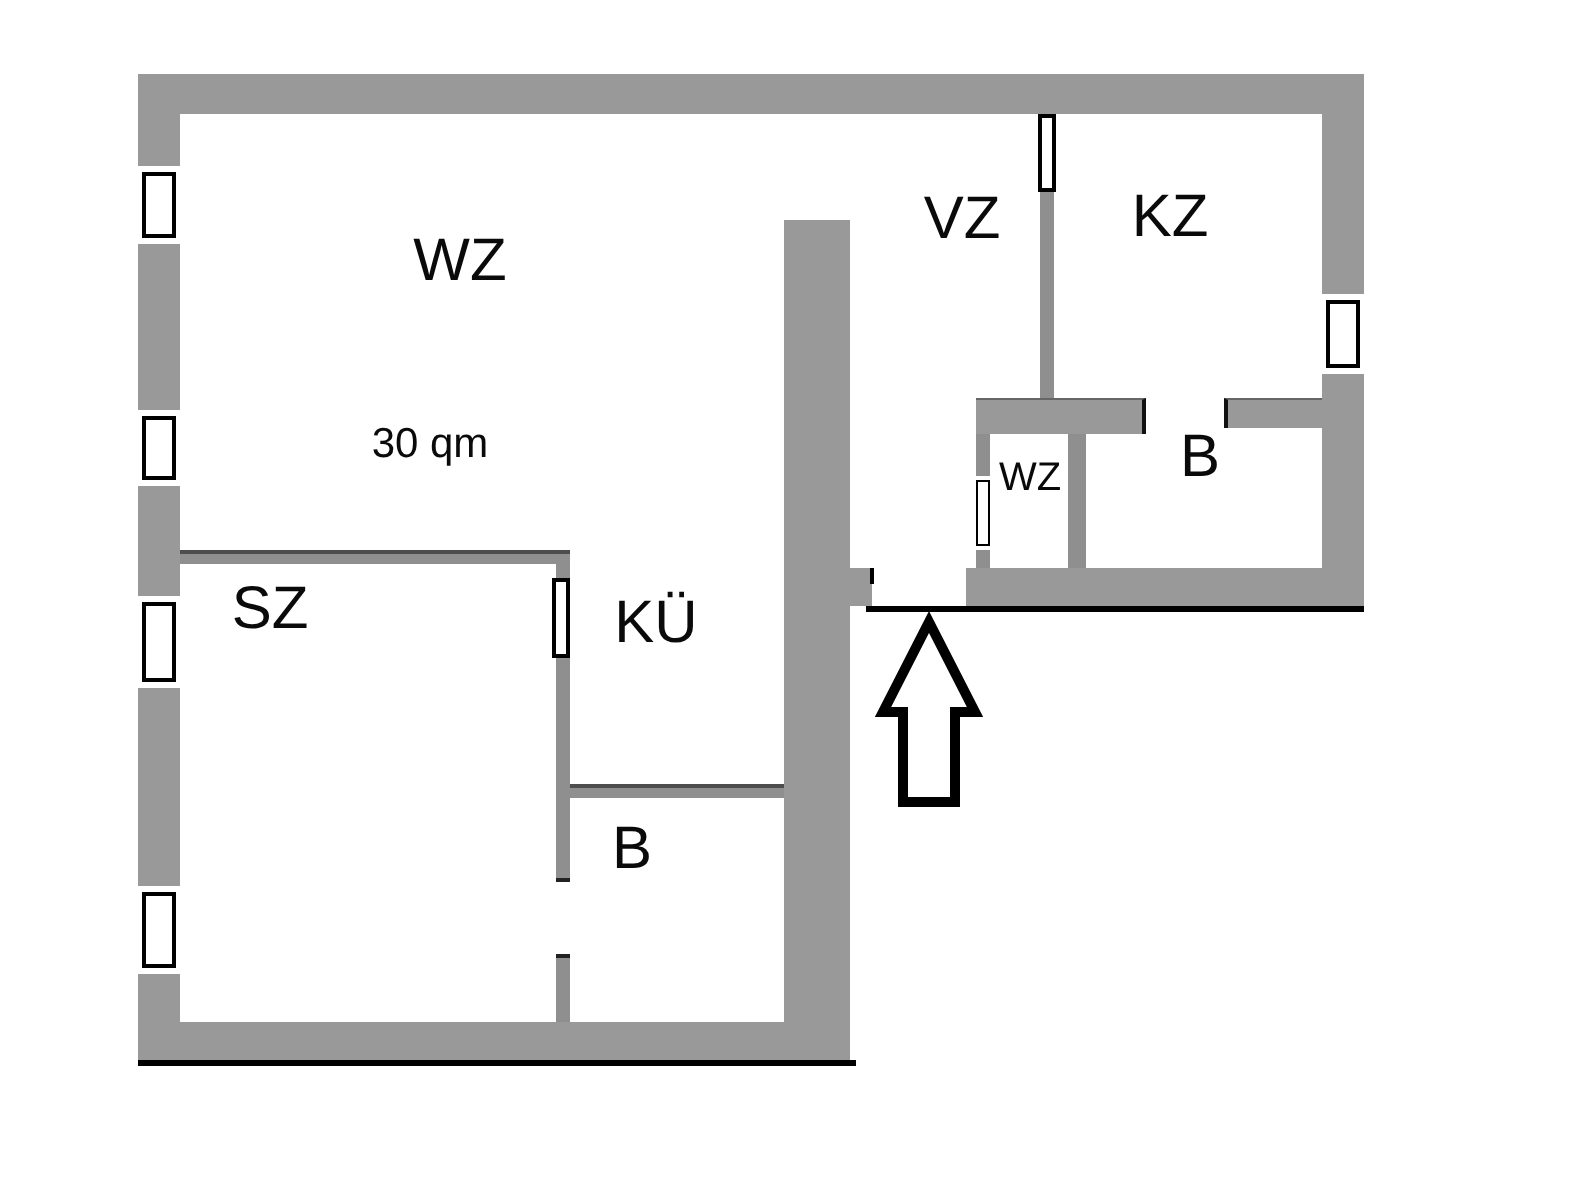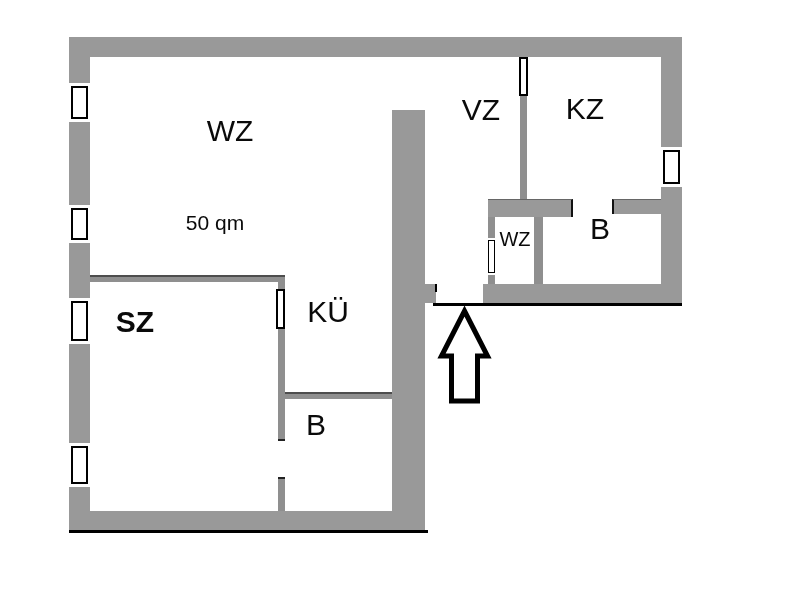--- a/index.html
+++ b/index.html
@@ -84,22 +84,22 @@
       <div class="pane"></div>
     </div>
   <div class="window" style="left:661px;top:147px;width:21px;height:40px;">
       <div class="pane"></div>
     </div>
   <div class="window slim" style="left:488px;top:238px;width:7px;height:37px;">
       <div class="pane"></div>
     </div>
 
   <div class="room-label" style="left:230px;top:131px;">WZ</div>
-  <div class="room-label area" style="left:215px;top:222px;">50 qm</div>
-  <div class="room-label" style="left:135px;top:322px;font-weight:bold;">SZ</div>
+  <div class="room-label area" style="left:215px;top:222px;">30 qm</div>
+  <div class="room-label" style="left:135px;top:305px;">SZ</div>
   <div class="room-label" style="left:328px;top:312px;">KÜ</div>
   <div class="room-label" style="left:316px;top:425px;">B</div>
   <div class="room-label" style="left:481px;top:110px;">VZ</div>
   <div class="room-label" style="left:585px;top:109px;">KZ</div>
   <div class="room-label small" style="left:515px;top:239px;">WZ</div>
   <div class="room-label" style="left:600px;top:229px;">B</div>
 
   <svg class="arrow-svg" style="left:428px;top:304px;" width="72" height="104" viewBox="0 0 72 104">
     <polygon points="36.5,7 59.5,52 49.5,52 49.5,97 23.5,97 23.5,52 13.5,52" fill="#ffffff" stroke="#000000" stroke-width="5" stroke-linejoin="miter"></polygon>
   </svg>

